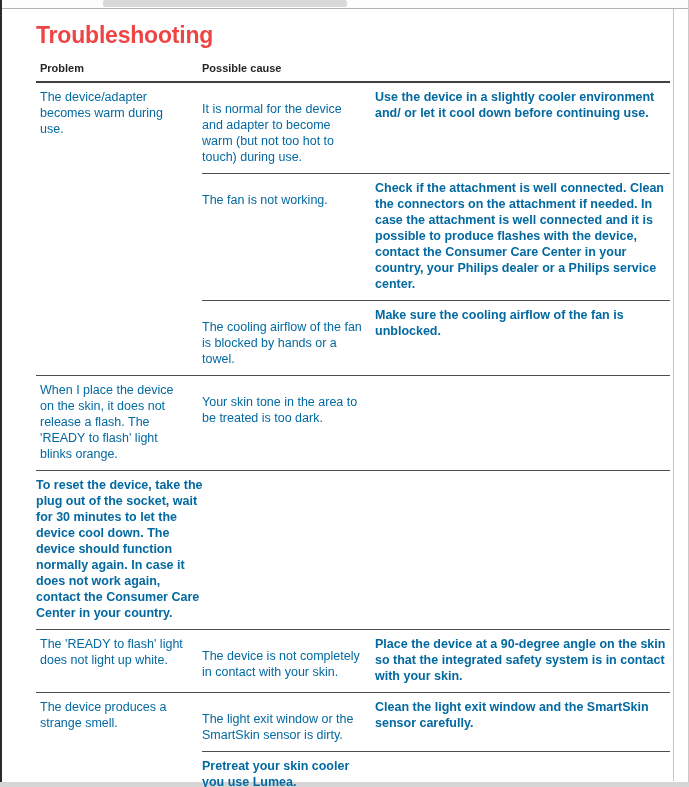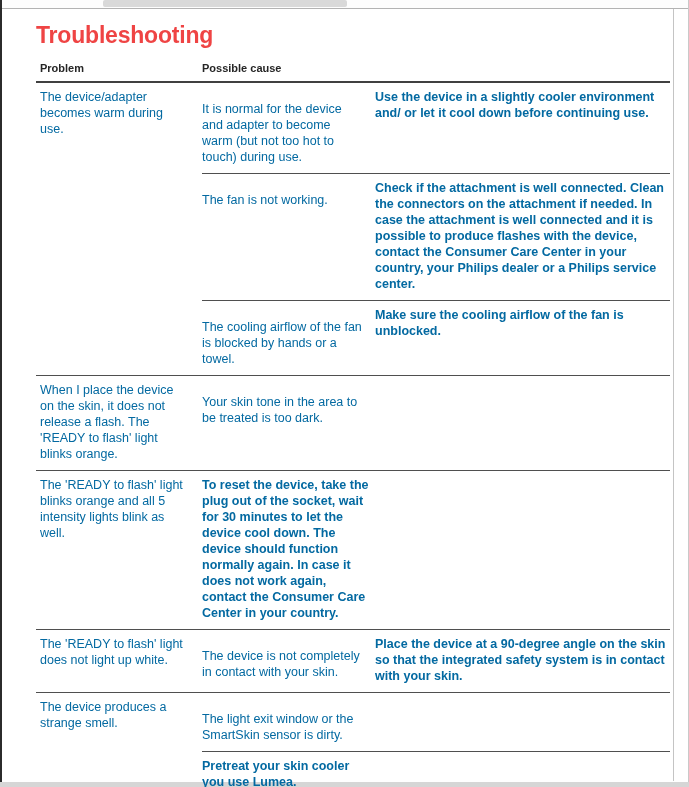--- a/index.html
+++ b/index.html
@@ -116,41 +116,41 @@
         </div>
         <div class="row">
           <div class="cell problem-cell">When I place the device on the skin, it does not release a flash. The 'READY to flash' light blinks orange.</div>
           <div class="subrows">
             <div class="subrow">
               <div class="cell cause-cell">Your skin tone in the area to be treated is too dark.</div>
             </div>
           </div>
         </div>
         <div class="row">
-          <div class="cell problem-cell">The 'READY to flash' light blinks orange and all 5 intensity lights blink as well.</div>
           <div class="subrows">
             <div class="subrow">
               <div class="cell solution-cell">To reset the device, take the plug out of the socket, wait for 30 minutes to let the device cool down. The device should function normally again. In case it does not work again, contact the Consumer Care Center in your country.</div>
             </div>
           </div>
         </div>
         <div class="row">
           <div class="cell problem-cell">The 'READY to flash' light does not light up white.</div>
           <div class="subrows">
             <div class="subrow">
               <div class="cell cause-cell">The device is not completely in contact with your skin.</div>
               <div class="cell solution-cell">Place the device at a 90-degree angle on the skin so that the integrated safety system is in contact with your skin.</div>
             </div>
           </div>
         </div>
         <div class="row">
           <div class="cell problem-cell">The device produces a strange smell.</div>
           <div class="subrows">
             <div class="subrow">
               <div class="cell cause-cell">The light exit window or the SmartSkin sensor is dirty.</div>
+              <div class="cell solution-cell">Clean the light exit window and the SmartSkin sensor carefully.</div>
             </div>
             <div class="subrow">
               <div class="cell solution-cell">Pretreat your skin cooler you use Lumea.</div>
             </div>
           </div>
         </div>
       </div>
   </div>
 </div>
 

